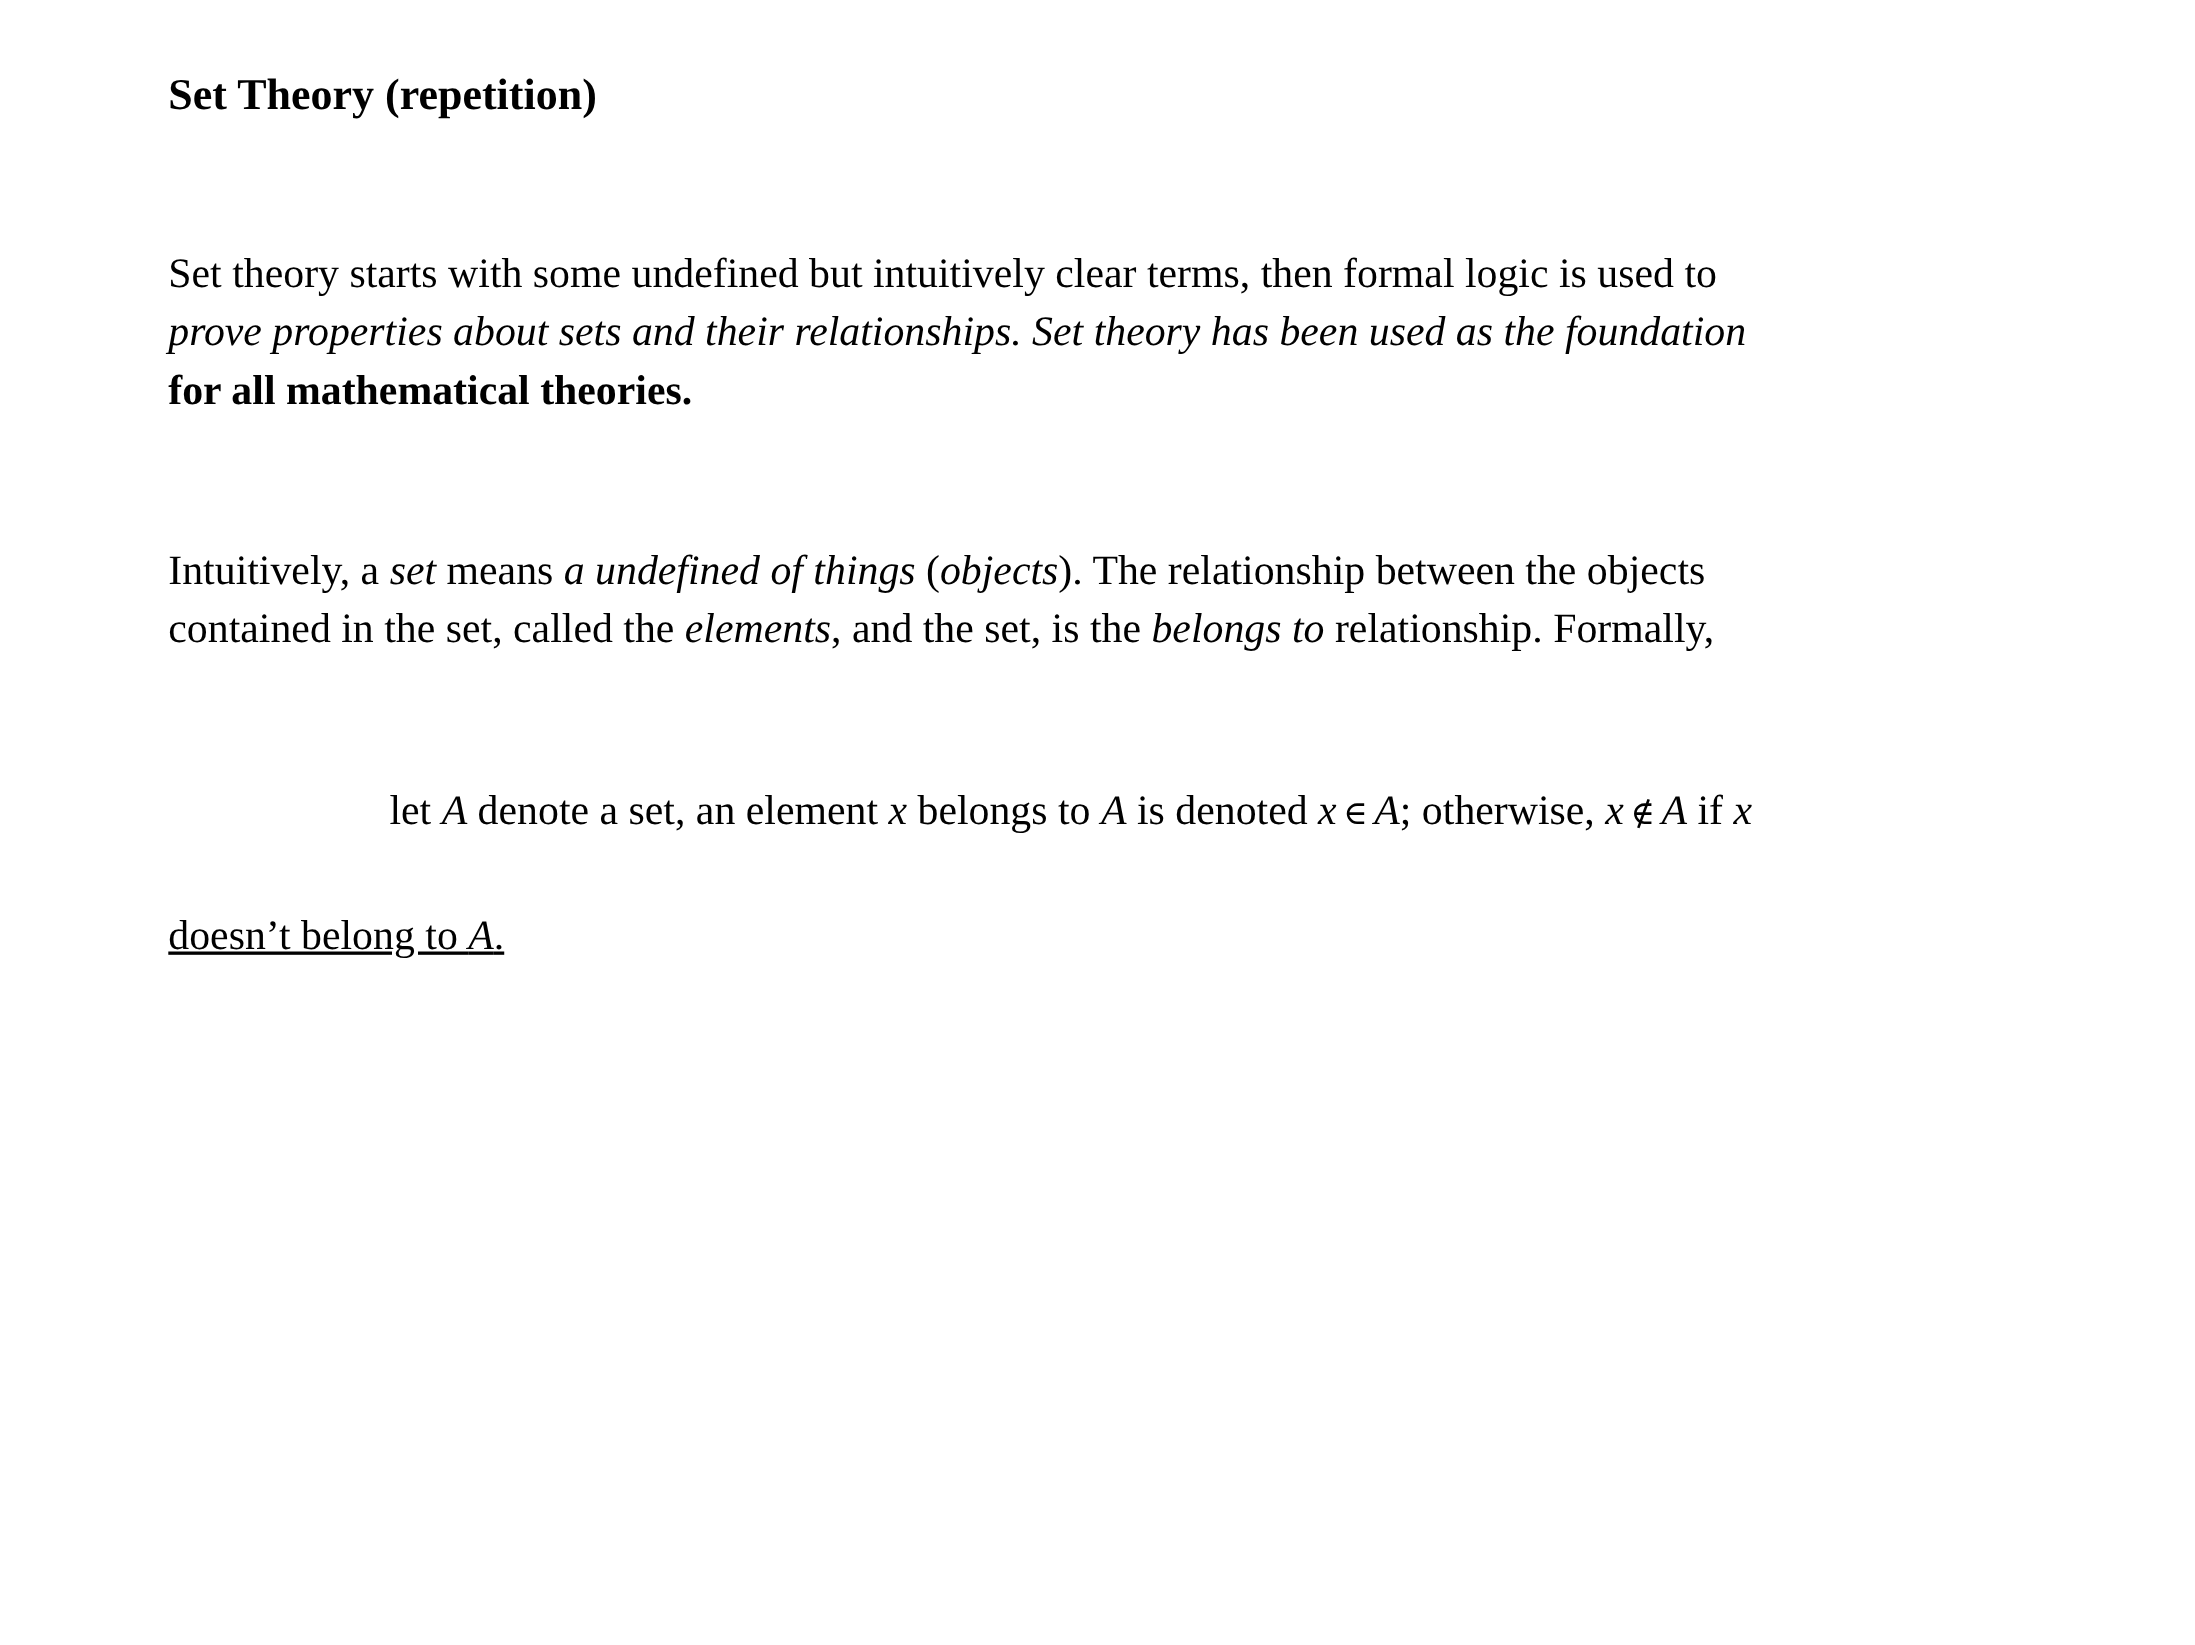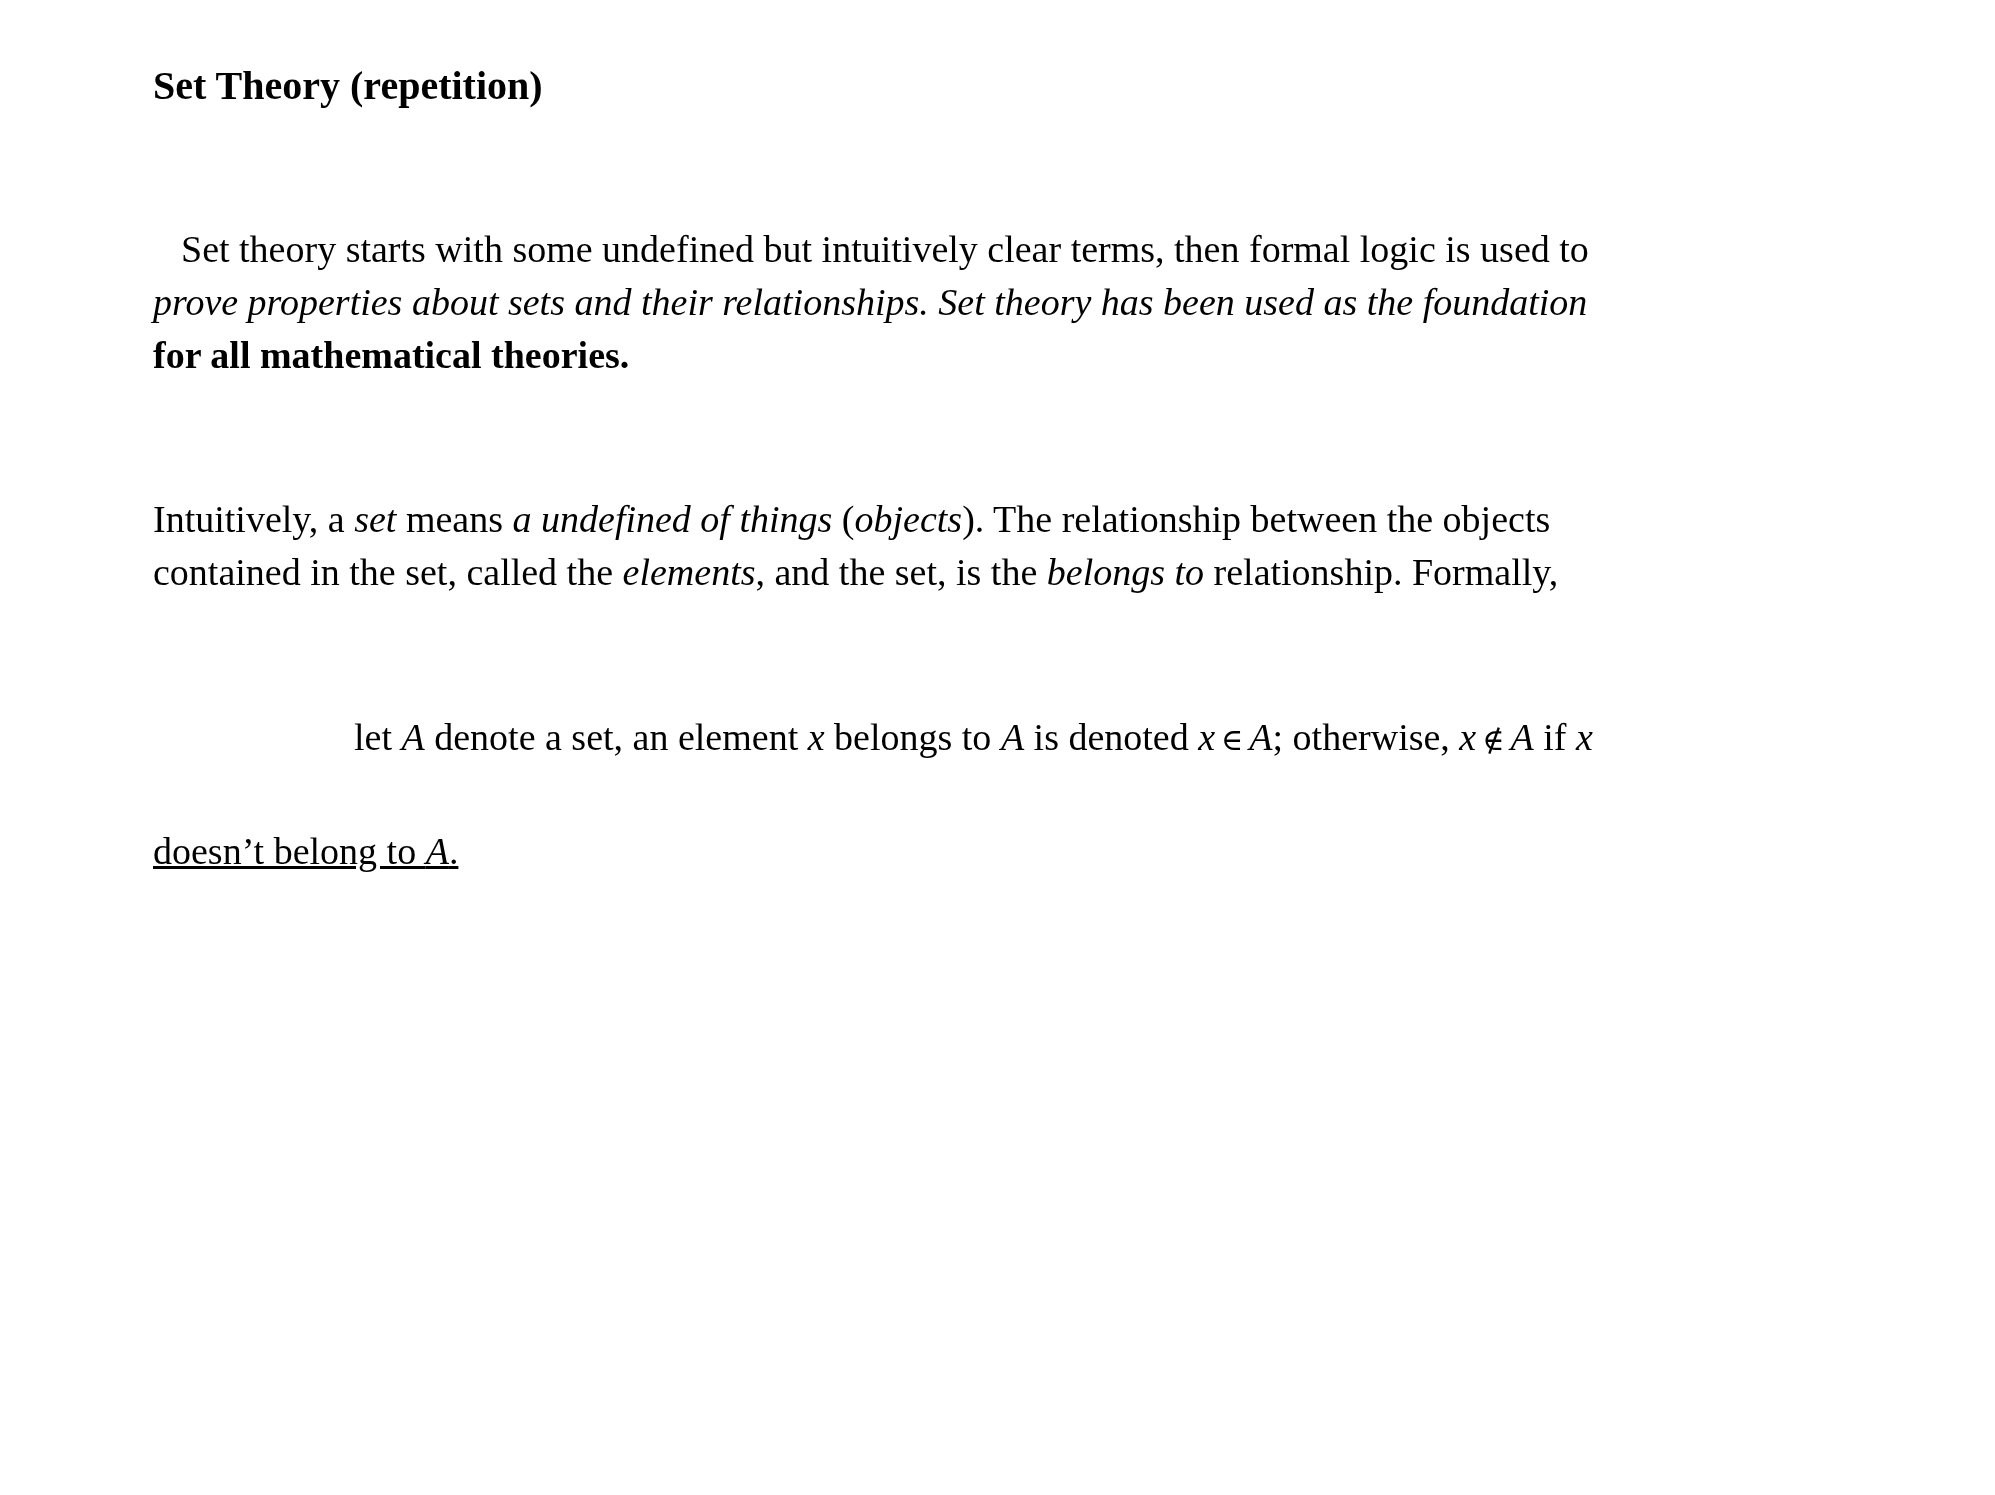--- a/index.html
+++ b/index.html
@@ -40,21 +40,21 @@
     .it { font-style: italic; margin-top: 16px; }
     .sym { font-style: normal; font-size: 30px; padding: 0 6px; }
   </style>
 </head>
 <body>
 
 <div class="page">
 
   <div class="title">Set Theory (repetition)</div>
 
-  <div class="line" style="left:153px; top:230px;margin-left:28px;">Set theory starts with some undefined but intuitively clear terms, then formal logic is used to</div>
+  <div class="line" style="left:153px; top:230px;">Set theory starts with some undefined but intuitively clear terms, then formal logic is used to</div>
   <div class="line" style="left:153px; top:283px;font-style:italic;">prove properties about sets and their relationships.  Set theory has been used as the foundation</div>
   <div class="line" style="left:153px; top:336px;font-weight:bold;">for all mathematical theories.</div>
 
   <div class="line" style="left:153px; top:500px;">
     <span>Intuitively, a </span><span class="it">set</span><span> means </span><span class="it">a undefined of things</span><span> (</span><span class="it">objects</span><span>).  The relationship between the objects</span>
   </div>
   <div class="line" style="left:153px; top:553px;">
     <span>contained in the set, called the </span><span class="it">elements</span><span>, and the set, is the </span><span class="it">belongs to</span><span> relationship.  Formally,</span>
   </div>
 

